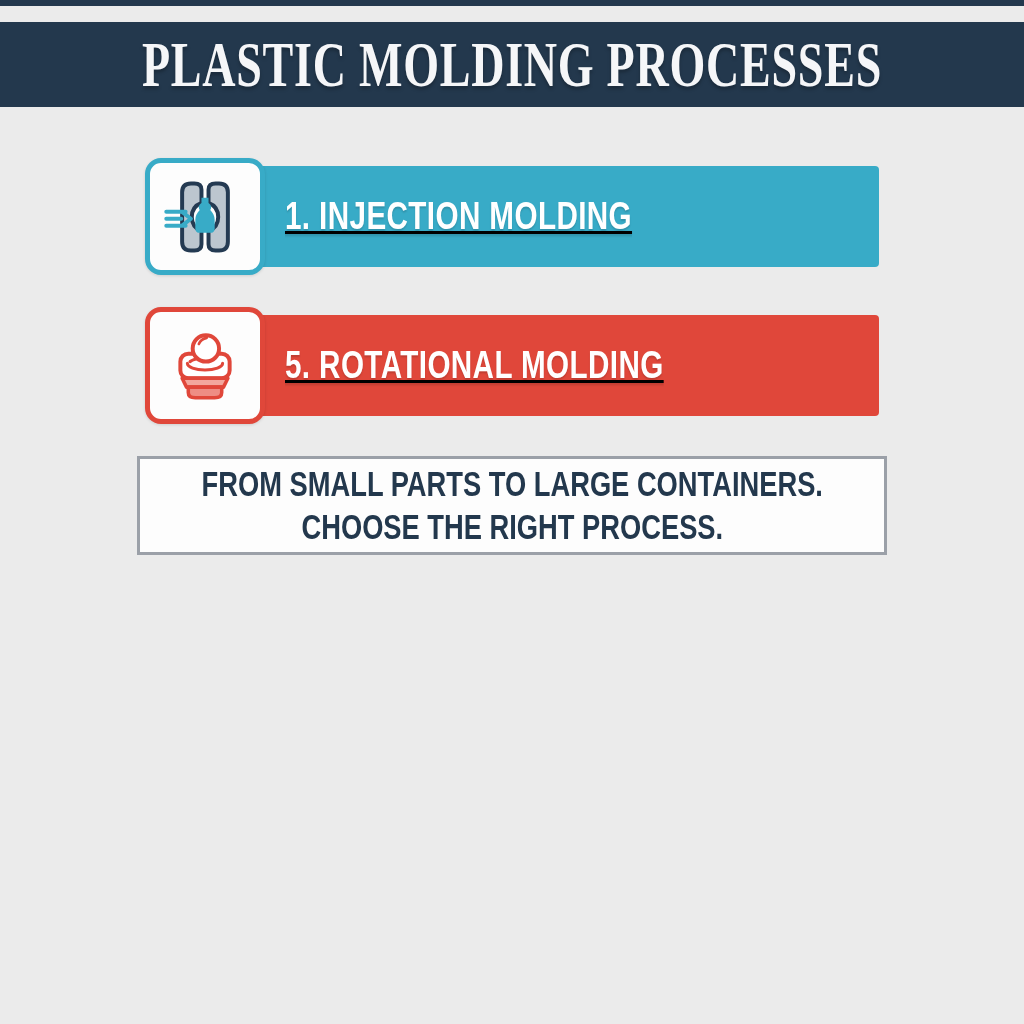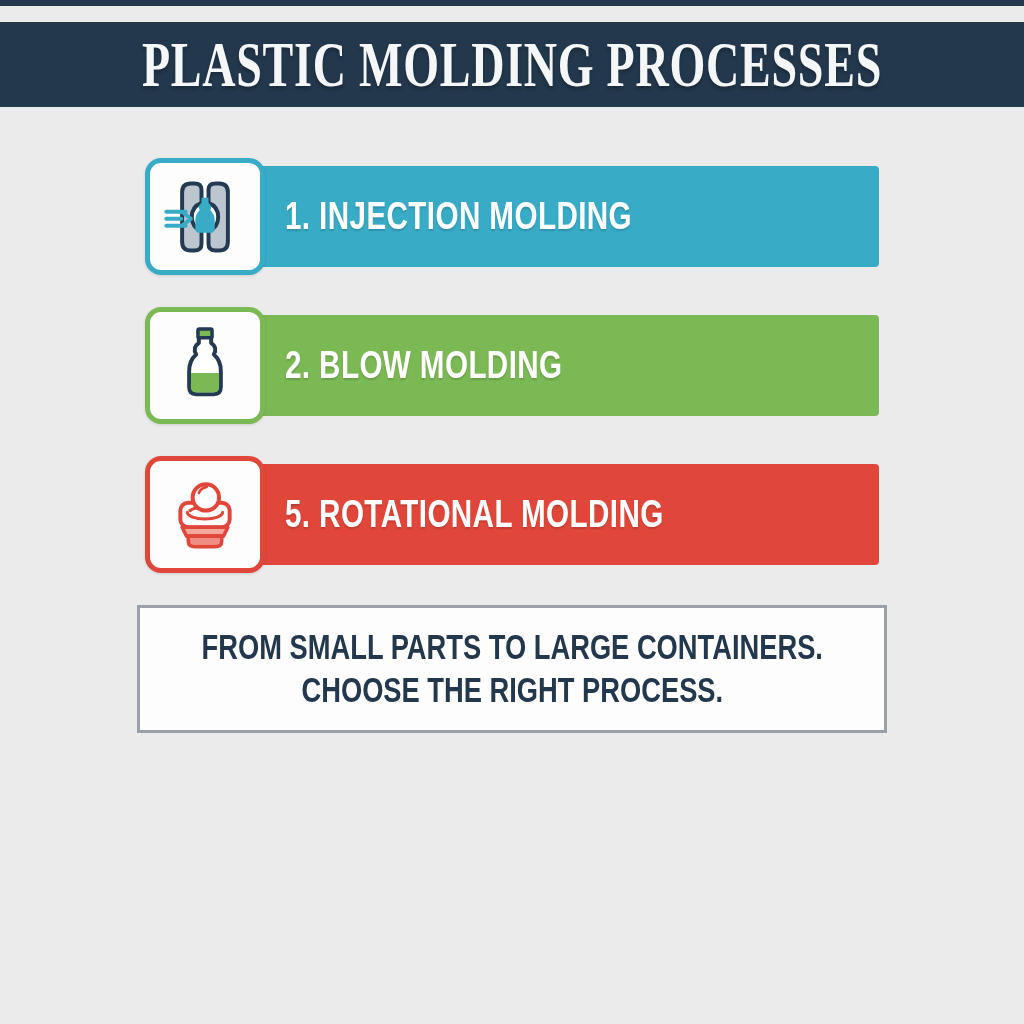--- a/index.html
+++ b/index.html
@@ -8,35 +8,35 @@
   .canvas{position:relative;width:1024px;height:1024px;background:#ebebeb;}
 
   .top-strip{height:6px;width:100%;background:var(--c,#23384d);}
 
   .header{margin-top:16px;height:85px;width:100%;background:var(--c,#23384d);
           display:flex;align-items:center;justify-content:center;font-family:Liberation Serif, serif;}
   .title{margin:0;color:#f5f6f8;font-size:64px;font-weight:bold;letter-spacing:1px;
          transform:scaleX(0.72);transform-origin:center;white-space:nowrap;
          text-shadow:0 3px 4px rgba(0,0,0,0.25);}
 
-  .rows{margin-top:51px;padding:0 145px;}
+  .rows{margin-top:51px;padding:0 145px;text-decoration:underline;}
   .row{display:flex;align-items:center;height:117px;margin-bottom:32px;}
   .icon-box{box-sizing:border-box;width:120px;height:117px;flex:0 0 120px;
             background:#fdfdfd;border:5px solid var(--c);border-radius:16px;
             display:flex;align-items:center;justify-content:center;
             position:relative;z-index:2;box-shadow:0 1px 3px rgba(0,0,0,0.12);}
   .icon-box svg{width:88px;height:88px;}
   .bar{flex:1;height:101px;background:var(--c);margin-left:-14px;
        border-radius:0 4px 4px 0;display:flex;align-items:center;
        padding-left:34px;position:relative;z-index:1;}
   .bar-label{color:#ffffff;font-size:38px;font-weight:bold;letter-spacing:0.5px;
              transform:scaleX(0.78);transform-origin:left center;white-space:nowrap;
              text-shadow:0 2px 2px rgba(0,0,0,0.15);}
 
-  .footer{box-sizing:border-box;width:750px;height:128px;margin:24px auto 0;
+  .footer{box-sizing:border-box;width:750px;height:99px;margin:24px auto 0;
           background:#fdfdfd;border:3px solid #9ba0a8;
           display:flex;flex-direction:column;align-items:center;justify-content:center;}
   .footer-line{color:#23384d;font-size:35px;font-weight:bold;line-height:1.22;
                transform:scaleX(0.78);transform-origin:center;white-space:nowrap;}
 </style>
 </head>
 <body>
 
 <div class="canvas">
 
@@ -56,32 +56,20 @@
           <path d="M46,28 h8 v6 c3,2 4,5 2,8 c3,3 5,7 5,11 v10 q0,5 -5,5 h-12 q-5,0 -5,-5 v-10 c0,-4 2,-8 5,-11 c-2,-3 -1,-6 2,-8 z" fill="var(--c)"></path>
           <path d="M6,44 h22 M6,52 h17 M6,60 h22" stroke="var(--c)" stroke-width="4.5" stroke-linecap="round" fill="none"></path>
           <path d="M25,45 l9,7 -9,7" stroke="var(--c)" stroke-width="4.5" stroke-linecap="round" stroke-linejoin="round" fill="none"></path>
         </svg>
       </div>
       <div class="bar">
         <span class="bar-label">1. INJECTION MOLDING</span>
       </div>
     </div>
 
-    <div class="row" style="--c: #7bb954;">
-      <div class="icon-box">
-        <svg viewBox="0 0 100 100" aria-hidden="true">
-          <path d="M43,17 h14 v7 c5,3 6,8 3,13 c6,5 8,12 8,19 v18 q0,8 -8,8 h-20 q-8,0 -8,-8 v-18 c0,-7 2,-14 8,-19 c-3,-5 -2,-10 3,-13 z" fill="#ffffff" stroke="#243a52" stroke-width="4.5" stroke-linejoin="round"></path>
-          <path d="M34,58 h32 v16 q0,6 -6,6 h-20 q-6,0 -6,-6 z" fill="var(--c)"></path>
-          <rect x="42" y="8" width="16" height="10" rx="1.5" fill="var(--c)" stroke="#243a52" stroke-width="4"></rect>
-        </svg>
-      </div>
-      <div class="bar">
-        <span class="bar-label">2. BLOW MOLDING</span>
-      </div>
-    </div>
 
 
 
     <div class="row" style="--c: #e0473a;">
       <div class="icon-box">
         <svg viewBox="0 0 100 100" aria-hidden="true">
           <rect x="22" y="36" width="56" height="28" rx="9" fill="#ffffff" stroke="var(--c)" stroke-width="4.5"></rect>
           <path d="M30,47 c0,4.5 9,7.5 20,7.5 c11,0 20,-3 20,-7.5" stroke="var(--c)" stroke-width="3.5" fill="none" stroke-linecap="round"></path>
           <path d="M33,45 c3,-2 8,-3.5 13,-4" stroke="var(--c)" stroke-width="3.5" fill="none" stroke-linecap="round"></path>
           <circle cx="51" cy="30" r="15" fill="#ffffff" stroke="var(--c)" stroke-width="4.5"></circle>

